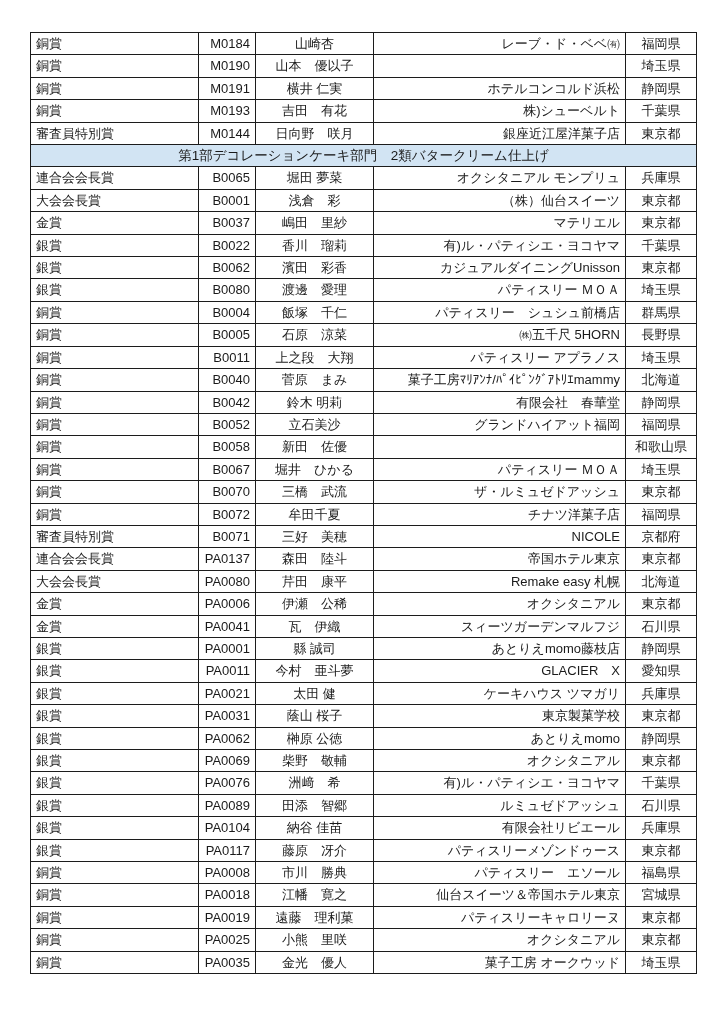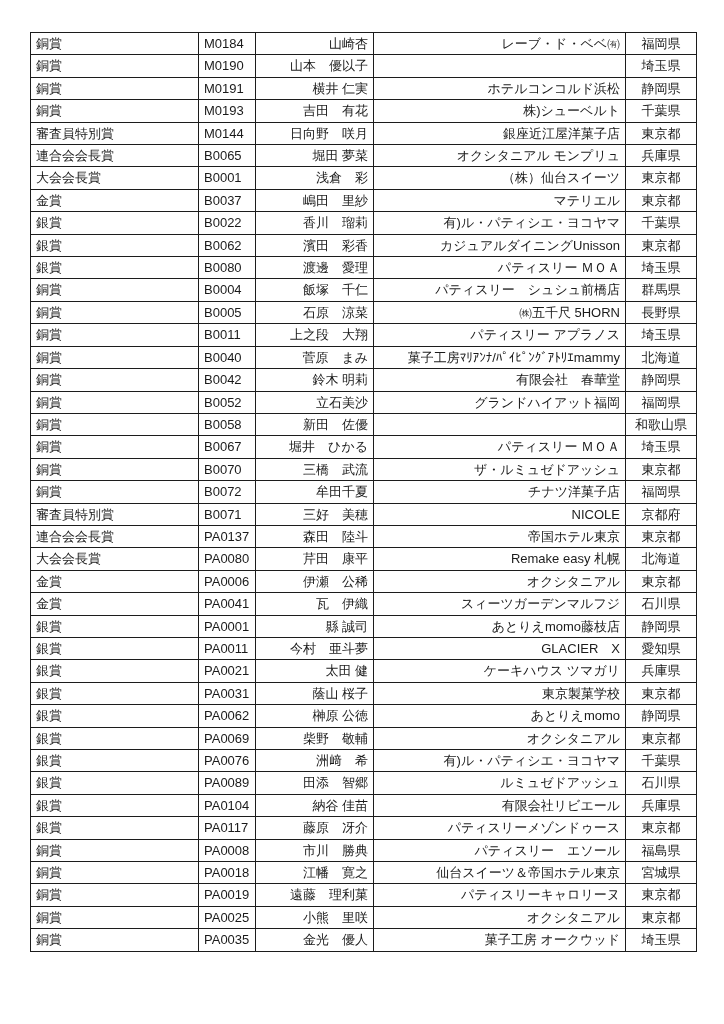--- a/index.html
+++ b/index.html
@@ -21,22 +21,22 @@
     font-size:13px;
     color:#1a1a1a;
     padding:0 5px;
     height:21.4px;
     line-height:21.4px;
     overflow:hidden;
     white-space:nowrap;
     background:#ffffff;
   }
   td.cell-award{text-align:left;}
-  td.cell-code{text-align:left;padding:0 2px;}
-  td.cell-name{text-align:right;}
+  td.cell-code{text-align:right;padding:0 2px;}
+  td.cell-name{text-align:center;}
   td.cell-shop{text-align:right;}
   td.cell-pref{text-align:center;padding:0 2px;}
   tr.section-row td{
     background:var(--section-bg,#d2e4f3);
     text-align:center;
     font-size:13.5px;
   }
 </style>
 </head>
 <body>
@@ -84,20 +84,23 @@
   </tr>
 
   <tr class="entry-row">
     <td class="cell-award">審査員特別賞</td>
     <td class="cell-code">M0144</td>
     <td class="cell-name">日向野　咲月</td>
     <td class="cell-shop">銀座近江屋洋菓子店</td>
     <td class="cell-pref">東京都</td>
   </tr>
 
+  <tr class="section-row">
+    <td colspan="5">第1部デコレーションケーキ部門　2類バタークリーム仕上げ</td>
+  </tr>
 
   <tr class="entry-row">
     <td class="cell-award">連合会会長賞</td>
     <td class="cell-code">B0065</td>
     <td class="cell-name">堀田 夢菜</td>
     <td class="cell-shop">オクシタニアル モンプリュ</td>
     <td class="cell-pref">兵庫県</td>
   </tr>
 
   <tr class="entry-row">

